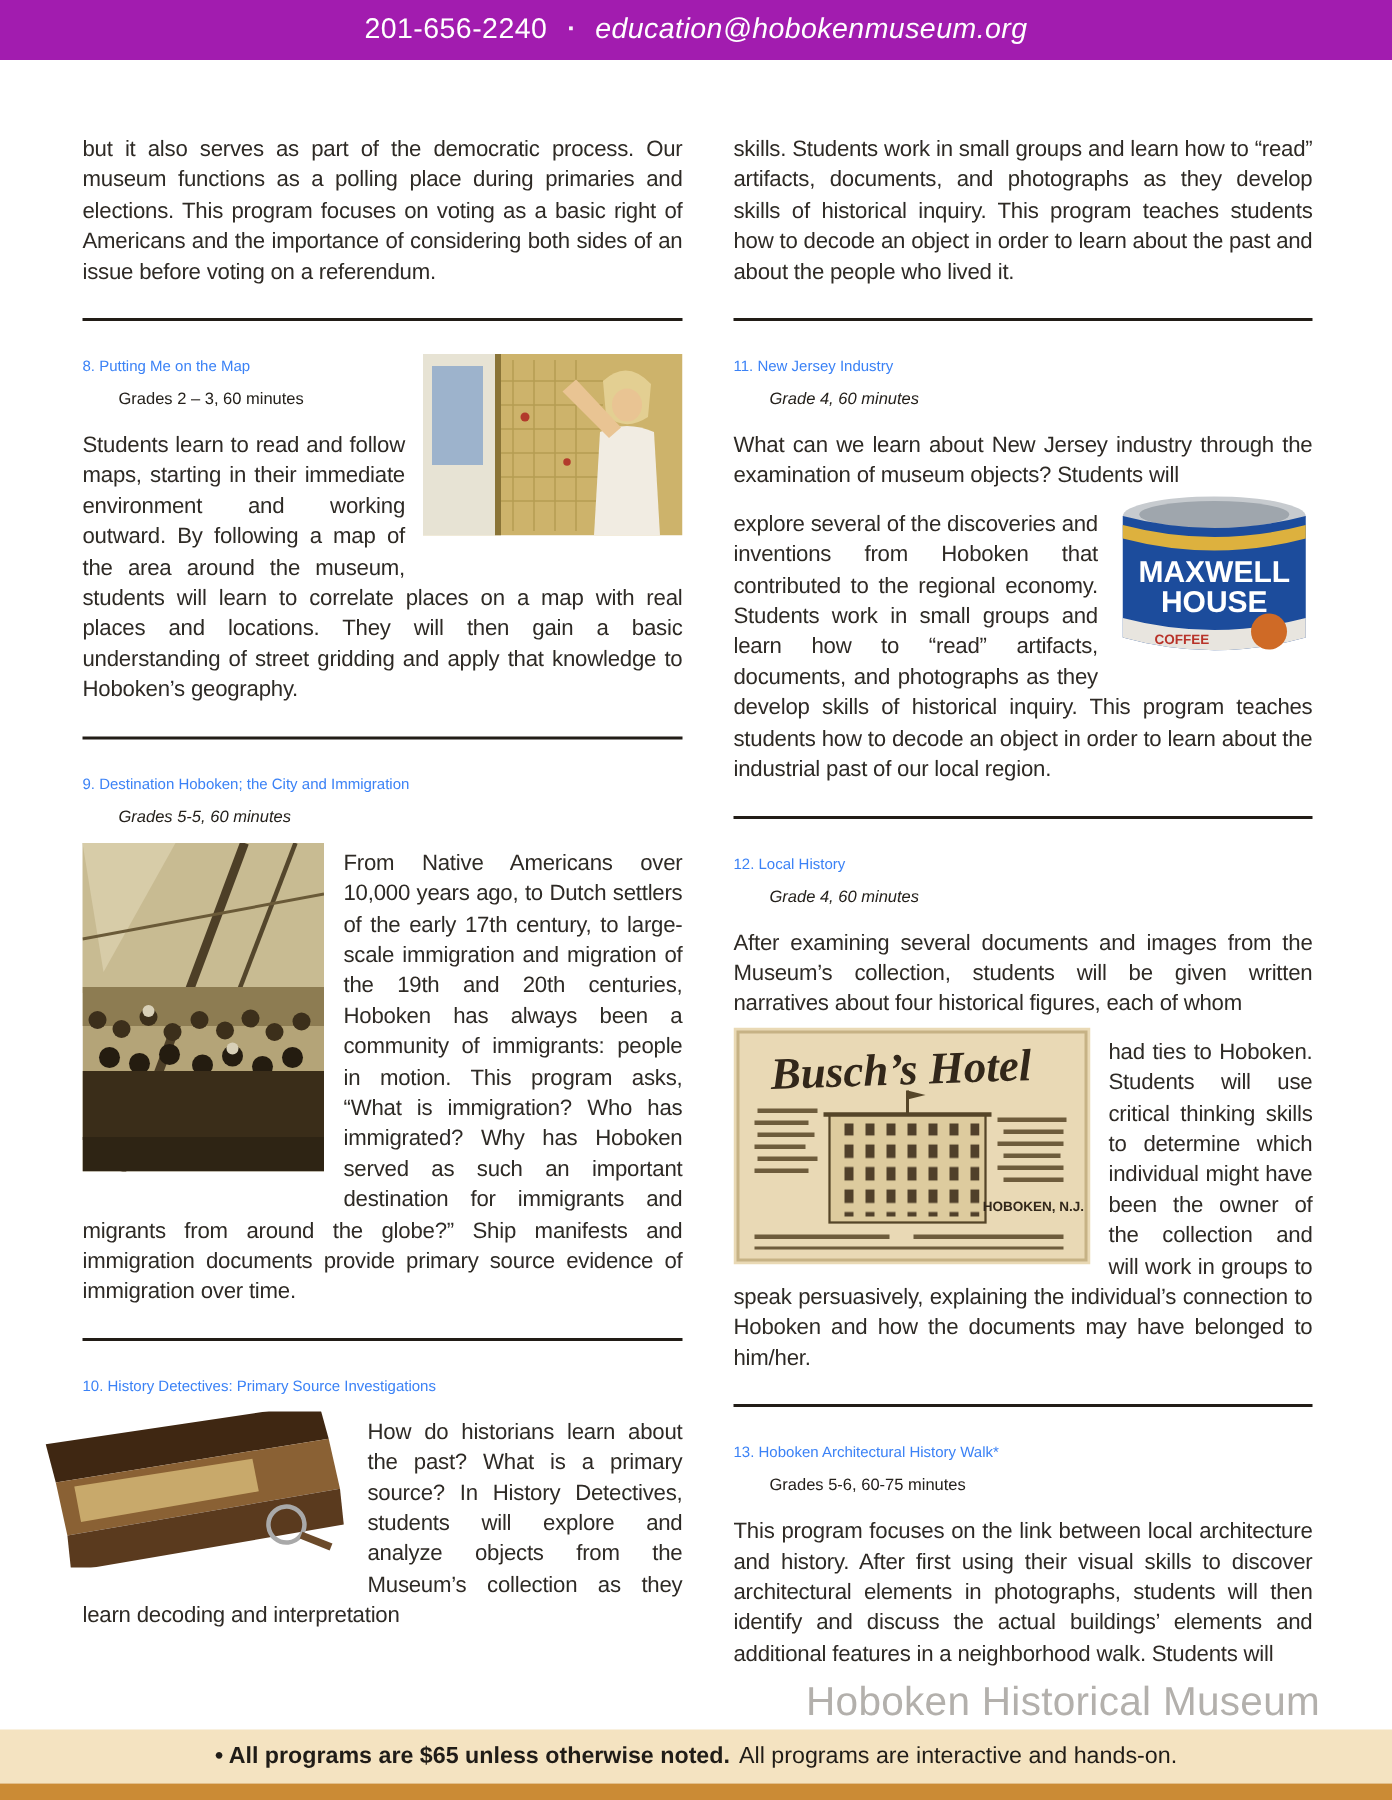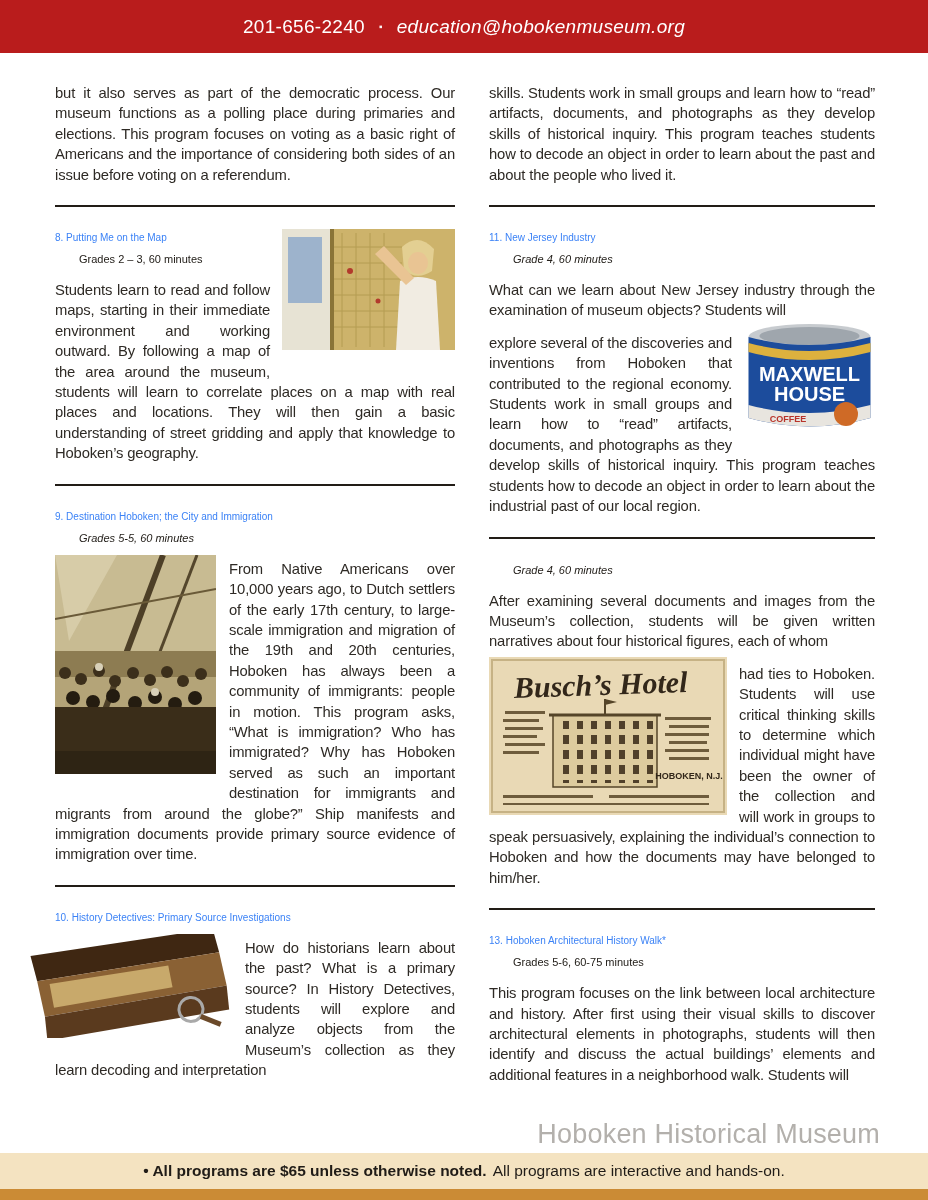--- a/index.html
+++ b/index.html
@@ -4,28 +4,28 @@
 <style>
   * { margin:0; padding:0; box-sizing:border-box; }
   html,body { width:928px; }
   body {
     width:928px; height:1200px; background:#ffffff;
     font-family:"Liberation Sans", sans-serif; color:#2e2a25;
     position:relative; overflow:hidden;
   }
   
   .topbar {
-    height:53px; background:#b91c1c; color:#fff;
+    height:40px; background:#a21caf; color:#fff;
     display:flex; align-items:center; justify-content:center; gap:14px;
     font-size:19px; letter-spacing:.3px;
   }
   .topbar .sep { font-size:10px; line-height:1; opacity:.95; }
   .topbar .email { font-style:italic; }
   
-  .content { display:flex; padding:30px 53px 0 55px; gap:34px;justify-content:flex-end; }
+  .content { display:flex; padding:50px 53px 0 55px; gap:34px;justify-content:flex-end; }
   .col { flex:none; }
   .col-left  { width:400px; }
   .col-right { width:386px; }
   section.program { display:flow-root; }
   .btxt {
     font-size:14.8px; line-height:20.4px; text-align:justify;
     letter-spacing:-0.15px; color:#2e2a25;
   }
   .btxt.after-grades { margin-top:10px; }
   .btxt.cont { margin-top:12px; }
@@ -190,20 +190,21 @@
           <text x="44" y="99" font-size="9" font-weight="bold" fill="#b8332a" text-anchor="middle">COFFEE</text>
           <circle cx="102" cy="91" r="12" fill="#cf6a26"></circle>
         </svg>
       </figure>
       <p class="btxt cont">explore several of the discoveries and inventions from Hoboken that contributed to the regional economy. Students work in small groups and learn how to “read” artifacts, documents, and photographs as they develop skills of historical inquiry. This program teaches students how to decode an object in order to learn about the industrial past of our local region.</p>
     </section>
 
     <hr class="divider">
 
     <section class="program">
+      <h3 class="ptitle">12.  Local History</h3>
       <p class="grades it">Grade 4, 60 minutes</p>
       <p class="btxt after-grades">After examining several documents and images from the Museum’s collection, students will be given written narratives about four historical figures, each of whom</p>
       <figure class="photo busch-photo">
         <svg width="238" height="158" viewBox="0 0 238 158">
           <defs>
             <pattern id="win" width="14" height="15" patternUnits="userSpaceOnUse">
               <rect width="14" height="15" fill="#ddcb9e"></rect>
               <rect x="4" y="3" width="6" height="9" fill="#50402a"></rect>
             </pattern>
           </defs>

